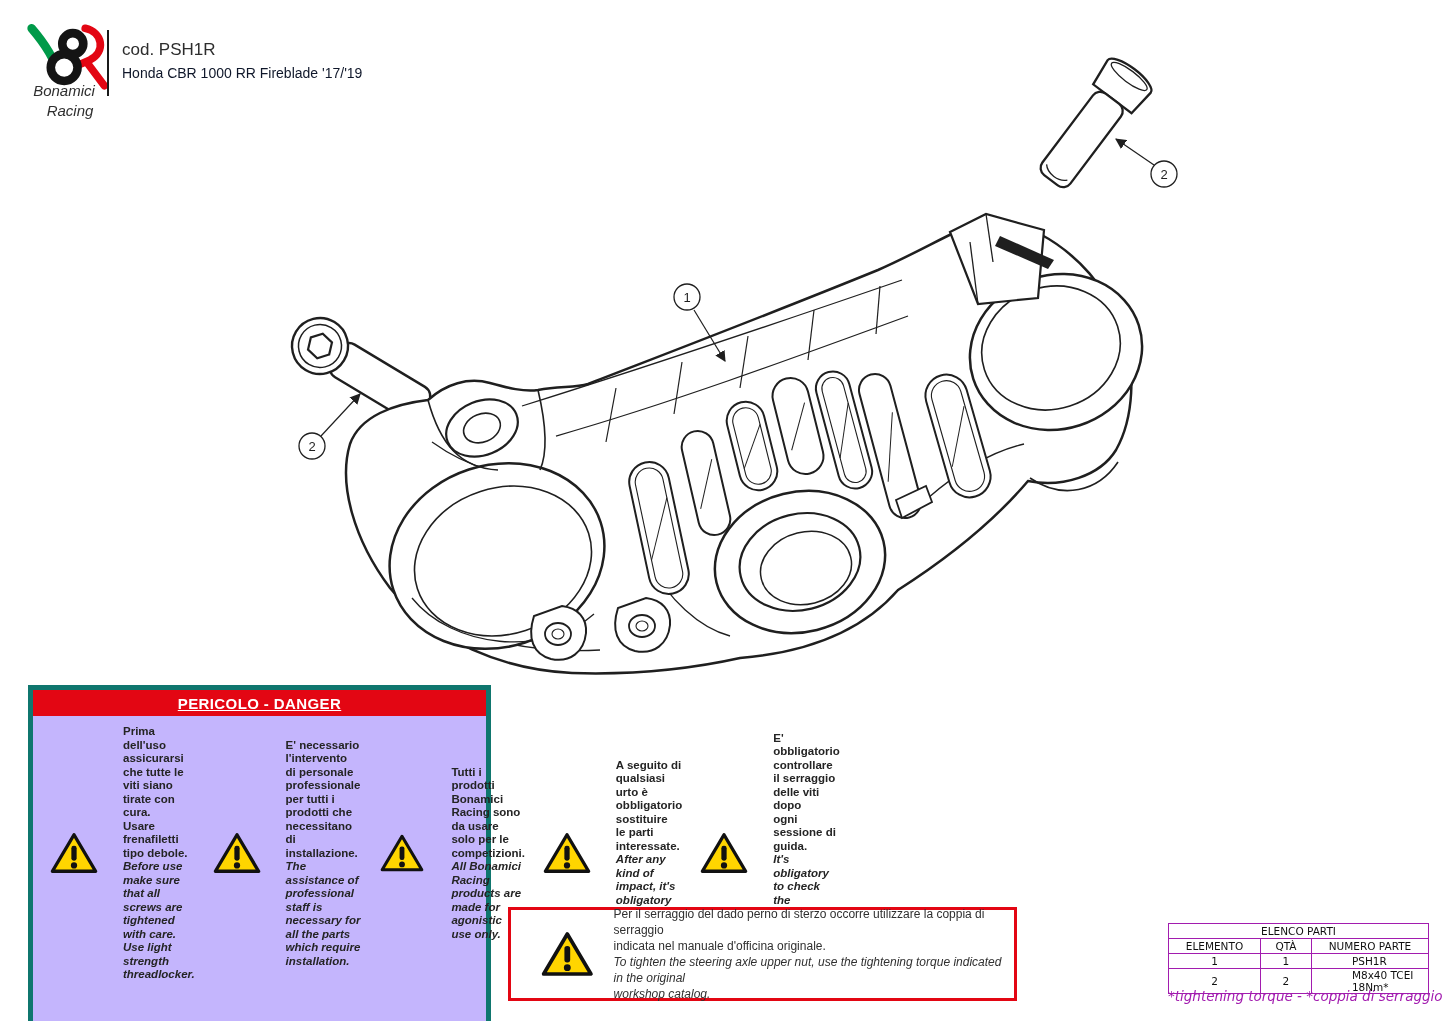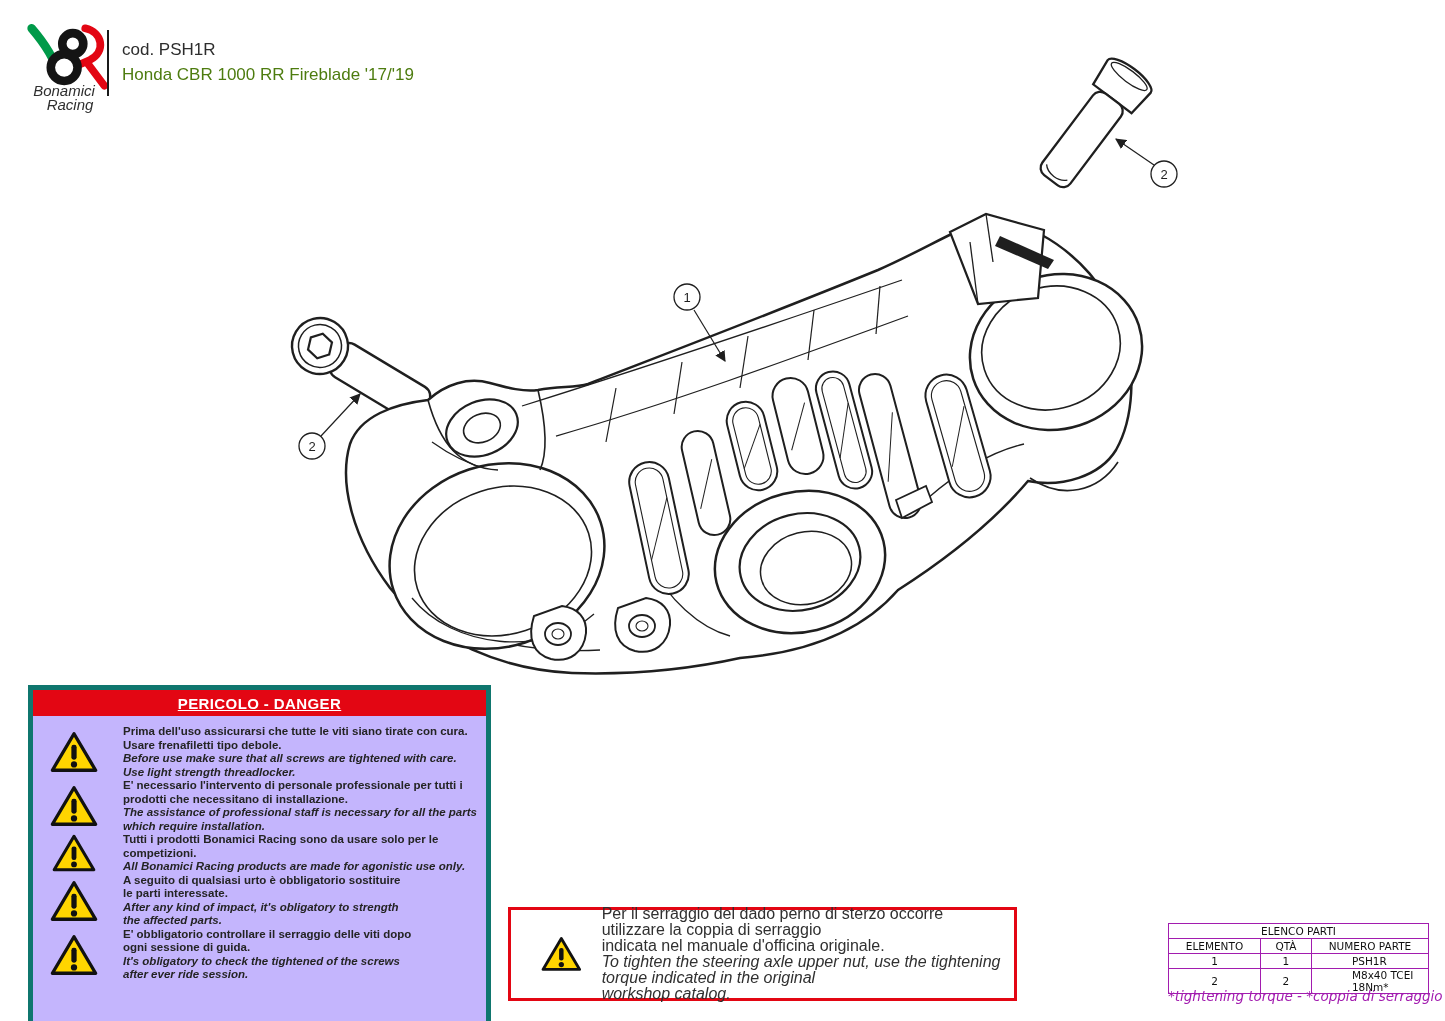--- a/index.html
+++ b/index.html
@@ -5,44 +5,44 @@
   html,body{margin:0;padding:0;background:#ffffff;}
   .page{
     position:relative;width:1445px;height:1021px;background:#ffffff;overflow:hidden;
     font-family:"Liberation Sans",sans-serif;color:#2a2a2a;
   }
   
   .logo-wrap{position:absolute;left:18px;top:20px;width:92px;height:100px;}
   .logo-svg{position:absolute;left:6px;top:2px;}
   .brand1{position:absolute;left:0px;top:62px;width:92px;text-align:center;
     font-style:italic;font-size:15px;color:#2f2f2f;}
-  .brand2{position:absolute;left:6px;top:76px;width:92px;text-align:center;
+  .brand2{position:absolute;left:6px;top:82px;width:92px;text-align:center;
     font-style:italic;font-size:15px;color:#2f2f2f;}
   .header-divider{position:absolute;left:107px;top:30px;width:2px;height:66px;background:#1a1a1a;}
   .hdr-code{position:absolute;left:122px;top:40px;font-size:17px;color:#2d2d2d;}
-  .hdr-model{position:absolute;left:122px;top:65px;font-size:17px;color:#4d7c0f;}
+  .hdr-model{position:absolute;left:122px;top:65px;font-size:14px;color:#0f172a;}
   
   .drawing{position:absolute;left:0;top:0;width:1445px;height:1021px;}
   
   .danger-box{position:absolute;left:28px;top:685px;width:463px;height:382px;
     border:5px solid #0f766e;box-sizing:border-box;background:#c4b5fd;}
   .danger-header{height:26px;background:#e30613;color:#ffffff;display:flex;
     align-items:center;justify-content:center;font-weight:bold;font-size:15px;
     text-decoration:underline;letter-spacing:0.4px;}
-  .danger-items{display:flex;flex-direction:column;padding:9px 6px 4px 4px;}
+  .danger-items{display:flex;flex-direction:row;padding:9px 6px 4px 4px;gap:5px;}
   .danger-item{display:flex;align-items:center;gap:12px;}
   .tri-cell{width:74px;min-width:74px;display:flex;justify-content:center;}
   .danger-text{font-size:11.5px;line-height:13.5px;color:#242424;}
   .txt-it{font-weight:700;white-space:pre-line;}
   .txt-en{font-weight:700;font-style:italic;white-space:pre-line;}
   
   .torque-box{position:absolute;left:508px;top:907px;width:509px;height:94px;
     border:3px solid #e30613;box-sizing:border-box;background:#fff;
     display:flex;align-items:center;gap:20px;padding:0 8px 0 30px;}
-  .torque-text{font-size:16px;line-height:16px;color:#303030;}
+  .torque-text{font-size:12px;line-height:16px;color:#303030;}
   .torque-text .txt-it{font-weight:400;}
   .torque-text .txt-en{font-weight:400;}
   
   .parts-table{position:absolute;left:1168px;top:923px;width:261px;
     border-collapse:collapse;font-family:"DejaVu Sans","Liberation Sans",sans-serif;
     font-size:10.5px;color:#101010;background:#fff;}
   .parts-table td{border:1px solid #a21caf;height:14px;padding:0 4px;text-align:center;}
   .parts-table .tbl-title{font-size:10.5px;}
   .parts-table .col-el{width:88px;margin-top:20px;}
   .parts-table .col-qt{width:46px;}

